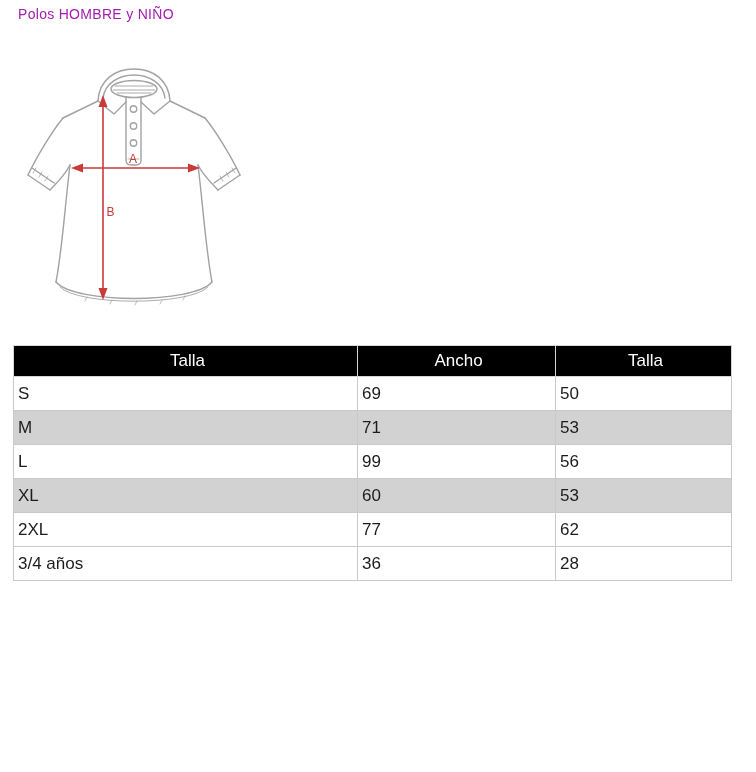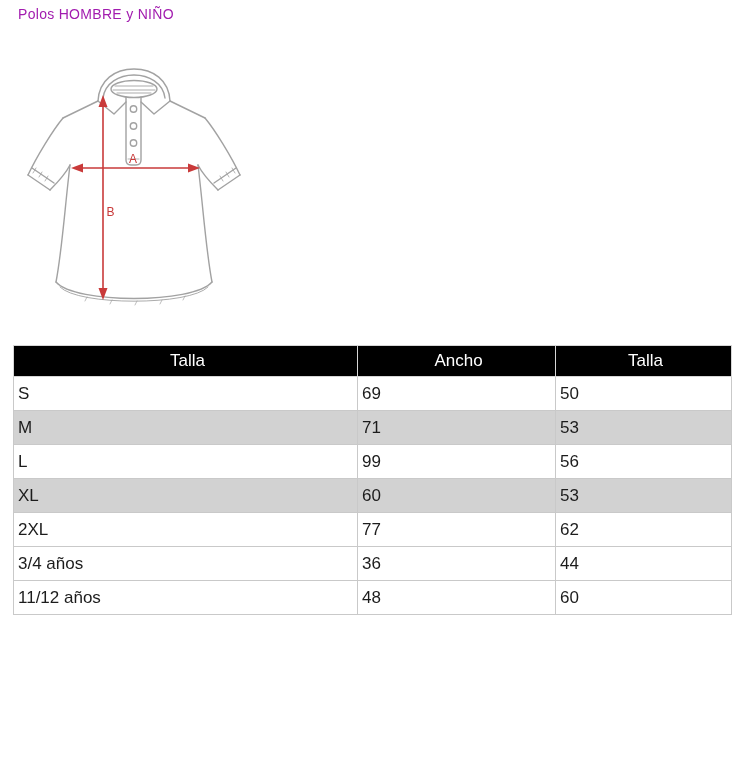--- a/index.html
+++ b/index.html
@@ -168,23 +168,18 @@
           <td>53</td>
         </tr>
         <tr>
           <td>2XL</td>
           <td>77</td>
           <td>62</td>
         </tr>
         <tr>
           <td>3/4 años</td>
           <td>36</td>
-          <td>44</td>
-        </tr>
-        <tr>
-          <td>11/12 años</td>
-          <td>48</td>
-          <td>60</td>
+          <td>28</td>
         </tr>
       </tbody>
   </table>
 
 </div>
 
 </body></html>

